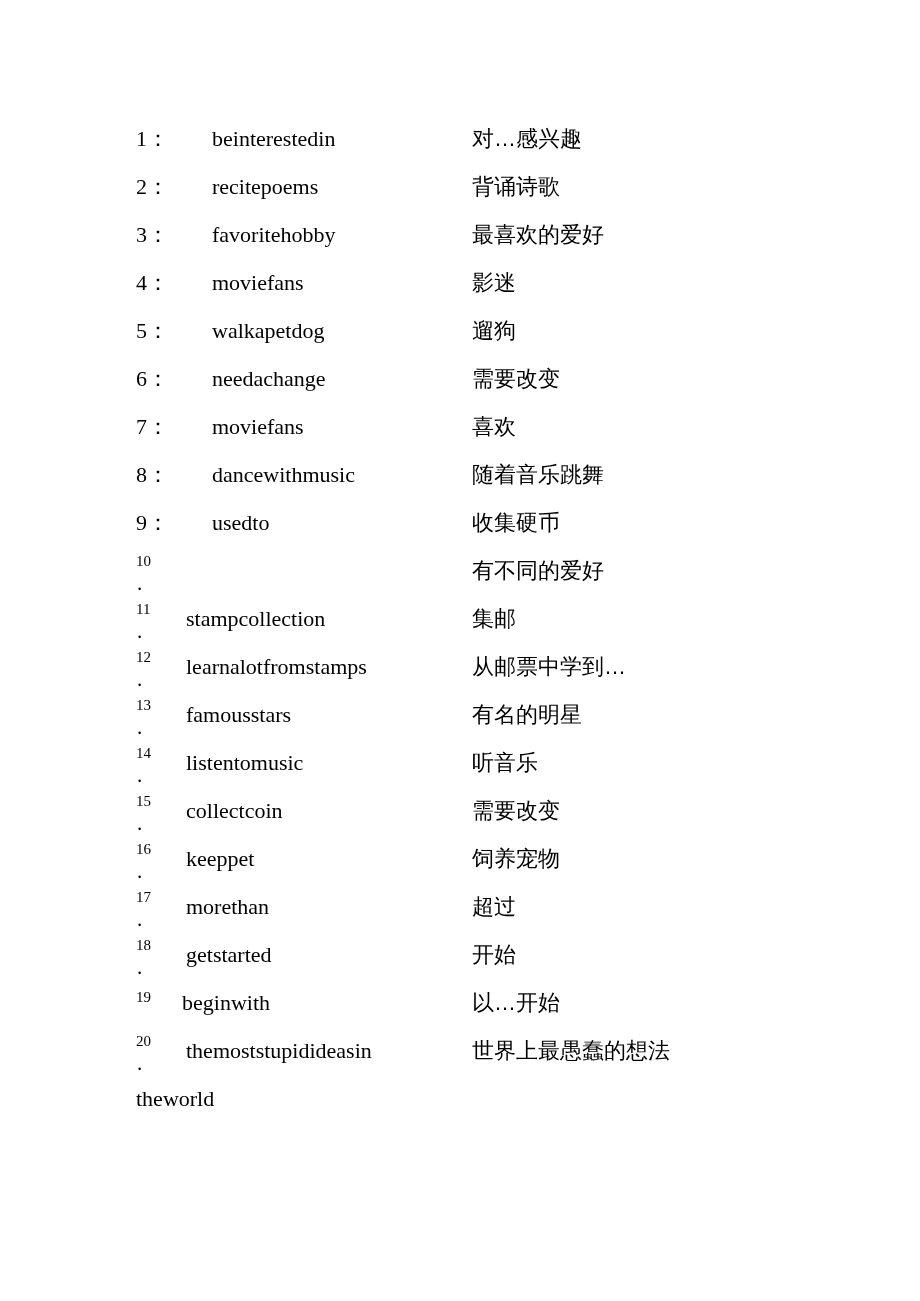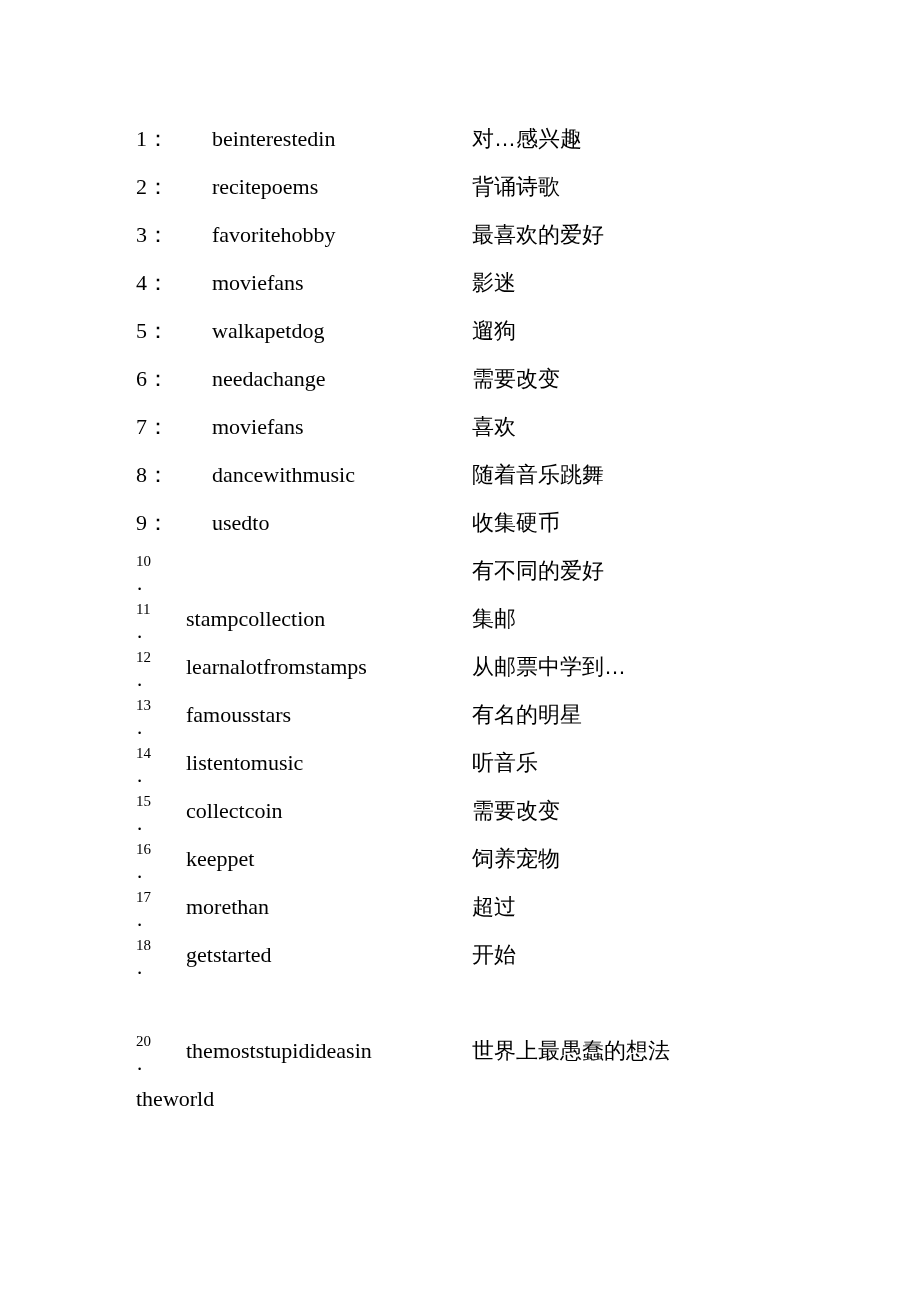--- a/index.html
+++ b/index.html
@@ -219,20 +219,26 @@
     <span class="cn" style="top:4px">超过</span>
   </div>
 
   <div class="row-stacked" style="top:936px">
     <span class="num">18</span>
     <span class="dot">.</span>
     <span class="eng">getstarted</span>
     <span class="cn" style="top:4px">开始</span>
   </div>
 
+  <div class="row-stacked tight" style="top:986px">
+    <span class="num">19</span>
+    <span class="dot"></span>
+    <span class="eng">beginwith</span>
+    <span class="cn" style="top:2px">以…开始</span>
+  </div>
 
   <div class="row-stacked" style="top:1032px">
     <span class="num">20</span>
     <span class="dot">.</span>
     <span class="eng">themoststupidideasin</span>
     <span class="cn" style="top:4px">世界上最愚蠢的想法</span>
   </div>
 
   <div class="wrap-line" style="top:1084px">theworld</div>
 

